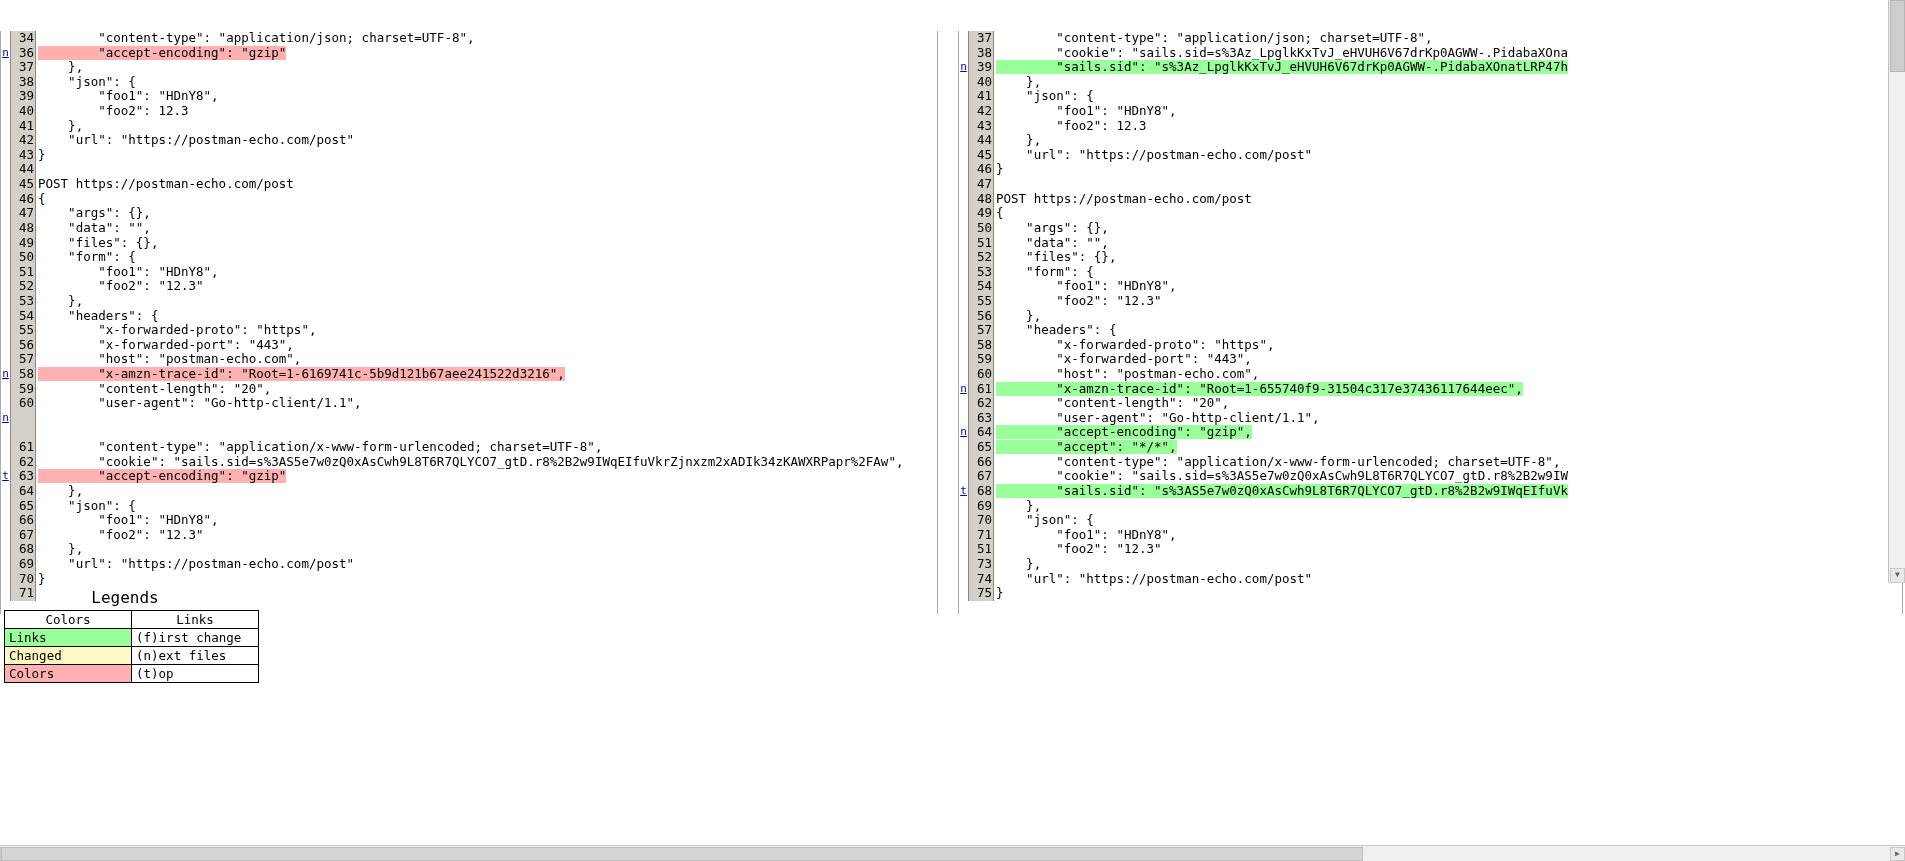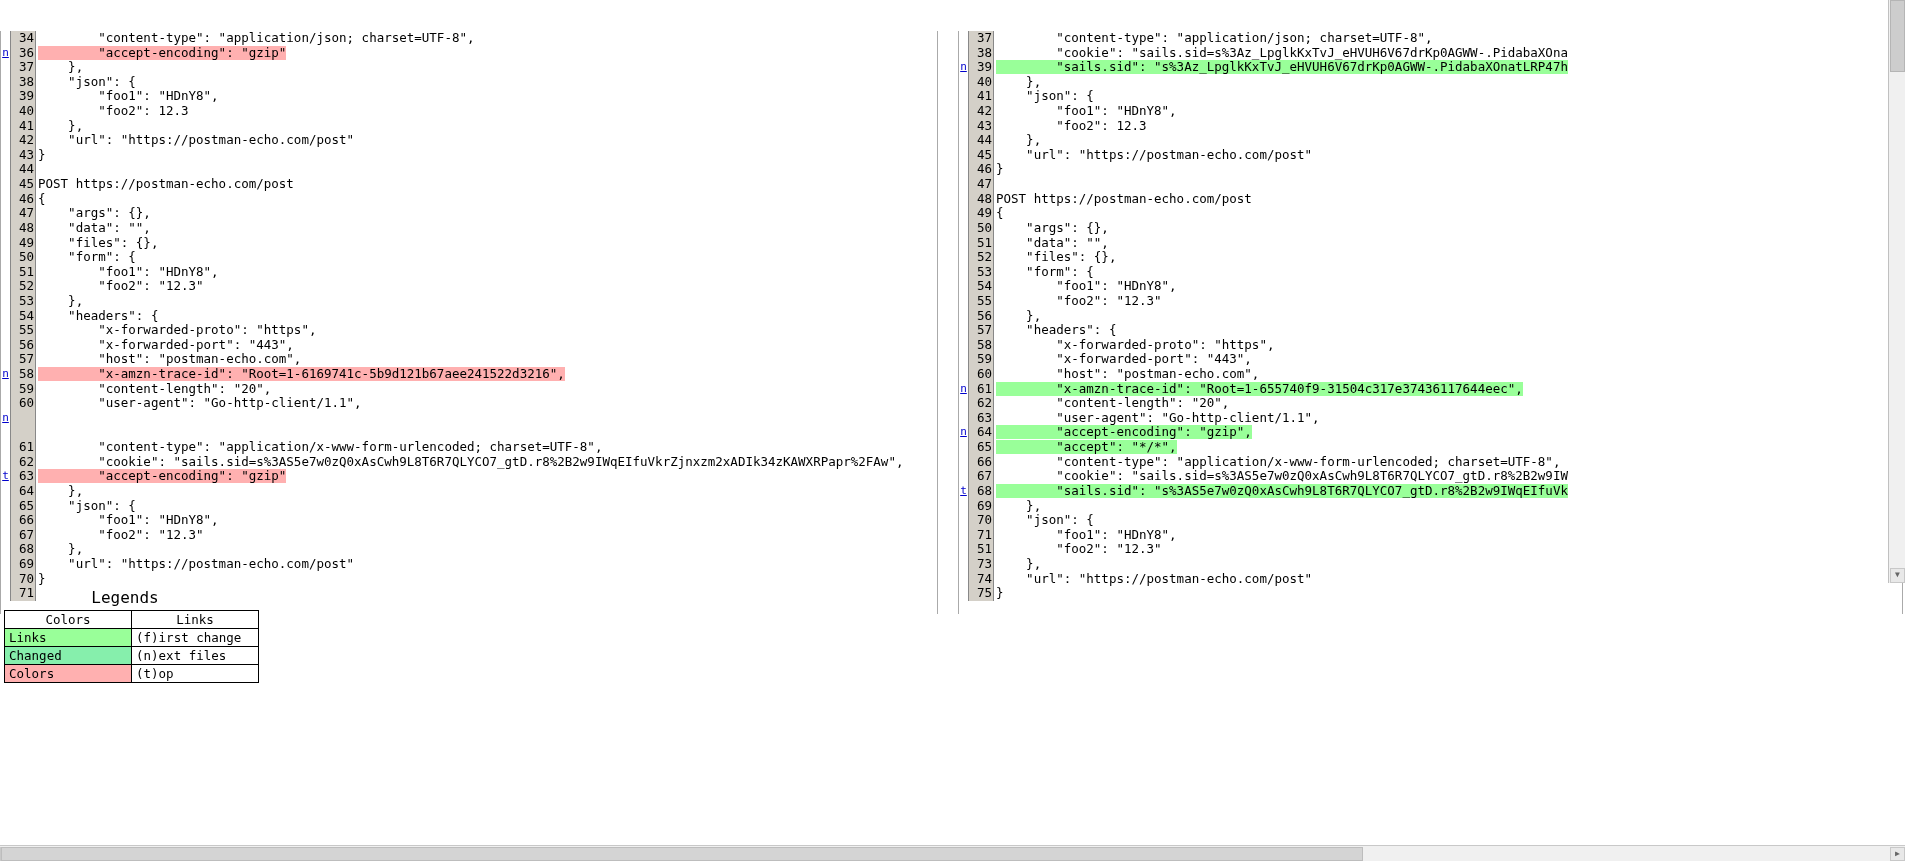--- a/index.html
+++ b/index.html
@@ -268,21 +268,21 @@
         <th class="col-colors">Colors</th>
         <th class="col-links">Links</th>
       </tr>
     </thead>
     <tbody id="legend-body">
         <tr>
           <td style="background: rgb(153, 255, 153);">Links</td>
           <td>(f)irst change</td>
         </tr>
         <tr>
-          <td style="background: #86efac;">Changed</td>
+          <td style="background: #fef9c3;">Changed</td>
           <td>(n)ext files</td>
         </tr>
         <tr>
           <td style="background: rgb(255, 176, 176);">Colors</td>
           <td>(t)op</td>
         </tr>
       </tbody>
   </table>
 </div>
 

